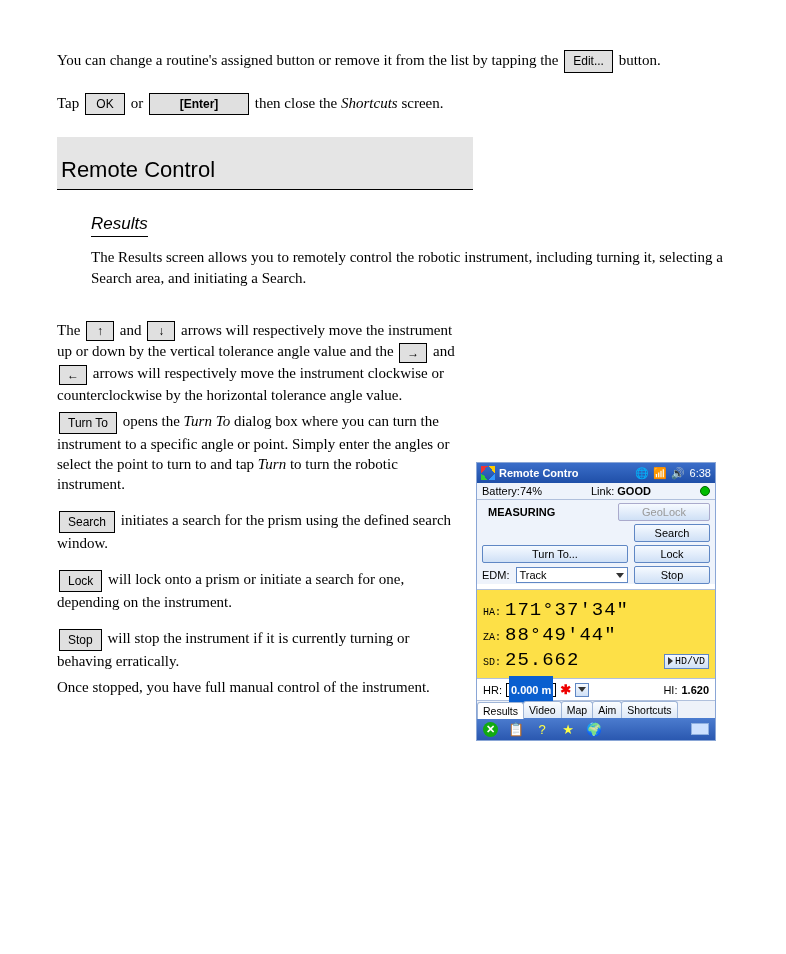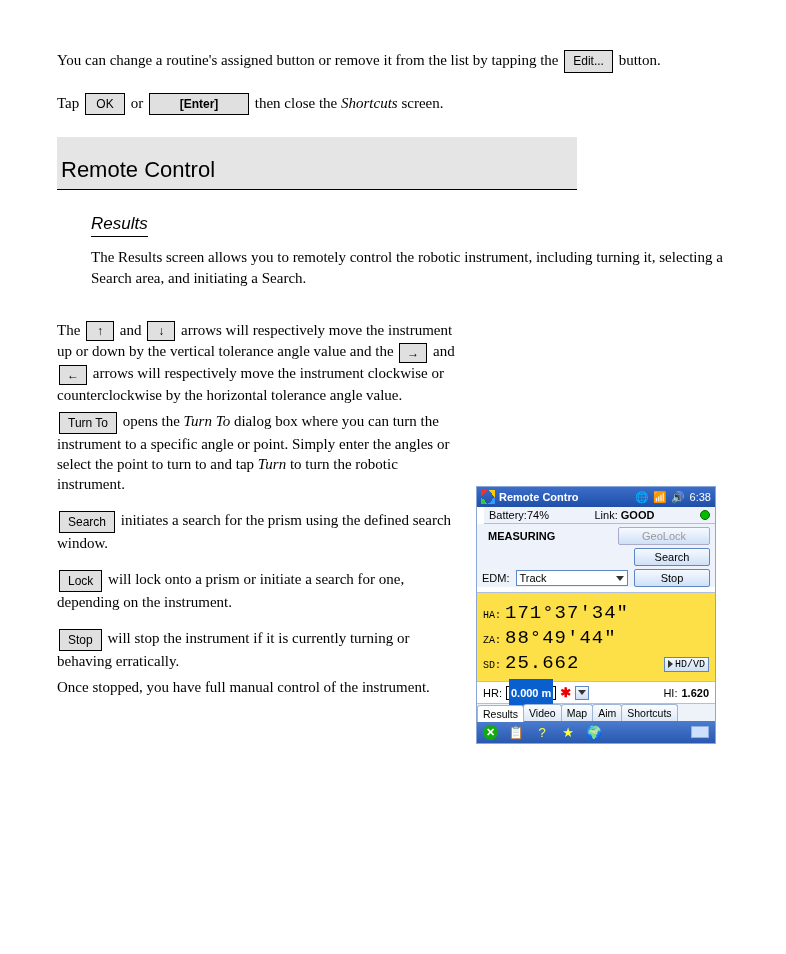--- a/index.html
+++ b/index.html
@@ -29,37 +29,37 @@
   .btn.wide { min-width: 100px; }
   .btn.small { min-width: 28px; padding: 1px 6px; }
   .italic { font-style: italic; }
   .section-bar {
     background: #e5e5e5;
     font-family: Arial, sans-serif;
     font-size: 22px;
     padding: 20px 4px 6px 4px;
     margin: 22px 0 14px 0;
     border-bottom: 1px solid #000;
-    width: 520px;
+    width: 416px;
   }
   .subhead {
     font-family: Arial, sans-serif;
     font-size: 17px;
     border-bottom: 1px solid #000;
     display: inline-block;
     margin: 10px 0 10px 34px;
     padding-bottom: 2px;
   }
   .indent { margin-left: 34px; }
 
   
   .device {
     position: absolute;
     left: 476px;
-    top: 486px;
+    top: 462px;
     width: 240px;
     border: 1px solid #8aa6d6;
     font-family: Tahoma, Arial, sans-serif;
     font-size: 11px;
     background: #fff;
   }
   .titlebar {
     background: linear-gradient(#3b6ec9, #1f4fa8);
     color: #fff;
     display: flex;
@@ -85,21 +85,20 @@
   }
   .titlebar .title { font-weight: bold; flex: 1; white-space: nowrap; overflow: hidden; }
   .tb-icon { width:14px; height:14px; display:inline-flex; align-items:center; justify-content:center; }
   .statusrow {
     display: flex;
     justify-content: space-between;
     align-items: center;
     padding: 2px 5px;
     border-bottom: 1px solid #b0c0dc;
     background: #eef3fb;
-    margin-left: 7px;
   }
   .dot-green { width:10px; height:10px; background:#0b0; border:1px solid #060; border-radius:50%; display:inline-block;}
   .ctrl-area { padding: 3px 5px 0 5px; background:#eef3fb; }
   .ctrl-row { display:flex; gap:6px; margin-bottom:3px; align-items:center;justify-content:center;}
   .dbtn {
     background: linear-gradient(#f6faff,#cfe0f6);
     border: 1px solid #5f87c4;
     font-size: 11px;
     padding: 2px 0;
     text-align: center;
@@ -246,20 +245,24 @@
 
   <div class="ctrl-area">
     <div class="ctrl-row">
       <span class="measuring" style="flex:1">MEASURING</span>
       <span class="dbtn disabled" style="width:92px">GeoLock</span>
     </div>
     <div class="ctrl-row">
       <span style="flex:1"></span>
       <span class="dbtn" style="width:76px">Search</span>
     </div>
+    <div class="ctrl-row">
+      <span class="dbtn half">Turn To...</span>
+      <span class="dbtn" style="width:76px">Lock</span>
+    </div>
     <div class="ctrl-row" style="margin-bottom:5px">
       <span style="font-size:11px">EDM:</span>
       <span class="sel">
         <span>Track</span>
         <span class="tri"></span>
       </span>
       <span class="dbtn" style="width:76px">Stop</span>
     </div>
   </div>
 

